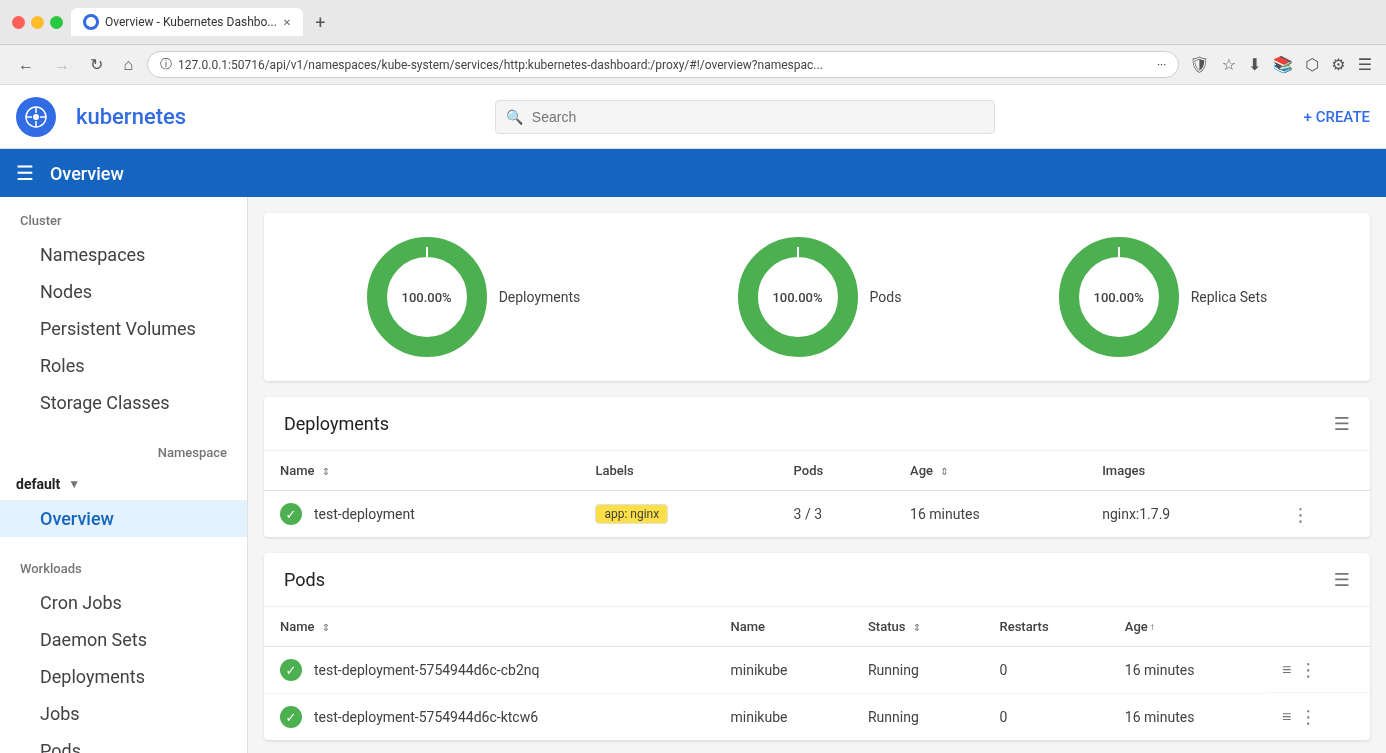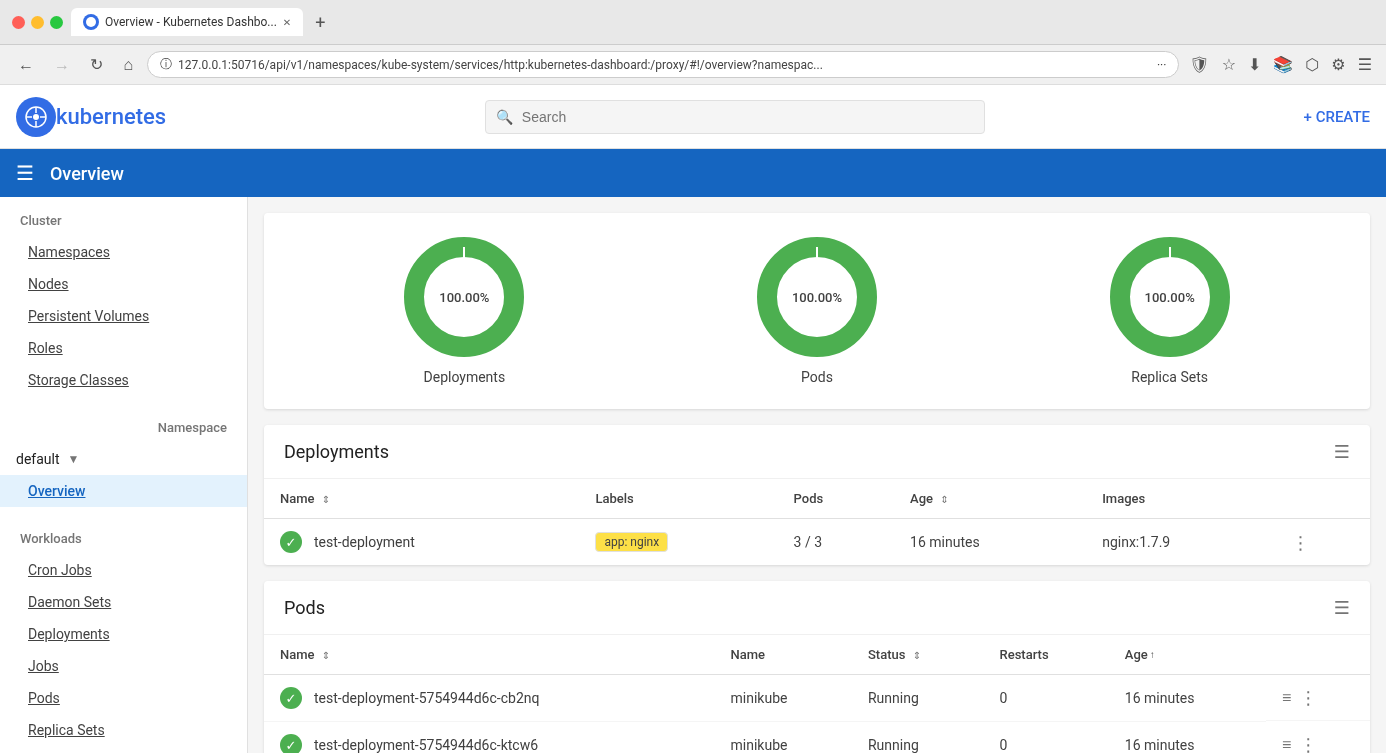--- a/index.html
+++ b/index.html
@@ -21,50 +21,50 @@
     .address-bar-row { background: #f0f0f0; padding: 6px 12px; display: flex; align-items: center; gap: 8px; border-bottom: 1px solid #ddd; }
     .nav-btn { background: none; border: none; color: #555; font-size: 16px; cursor: pointer; padding: 2px 6px; border-radius: 4px; }
     .nav-btn.disabled { color: #bbb; cursor: default; }
     .address-bar { flex: 1; background: white; border: 1px solid #ccc; border-radius: 20px; padding: 4px 12px; display: flex; align-items: center; gap: 6px; font-size: 12px; color: #444; }
     .address-bar-url { flex: 1; overflow: hidden; text-overflow: ellipsis; white-space: nowrap; }
     .browser-actions { display: flex; gap: 8px; align-items: center; color: #555; }
     .browser-action-icon { font-size: 16px; cursor: pointer; padding: 2px; }
 
     
     .app-header { background: white; height: 64px; display: flex; align-items: center; padding: 0 16px; border-bottom: 1px solid #e0e0e0; gap: 16px; }
-    .k8s-logo { display: flex; align-items: center; gap: 0; }
+    .k8s-logo { display: flex; align-items: center; gap: 20px; }
     .k8s-logo-icon { width: 40px; height: 40px; background: #326ce5; border-radius: 50%; display: flex; align-items: center; justify-content: center; color: white; font-size: 20px; }
     .k8s-logo-text { color: #326ce5; font-size: 22px; font-weight: 500; }
     .header-search { flex: 1; }
     .header-search input { width: 100%; padding: 8px 16px 8px 40px; border: 1px solid #e0e0e0; border-radius: 4px; font-size: 14px; background: #f5f5f5; }
     .search-wrap { position: relative; max-width: 500px; margin: 0 auto; }
     .search-wrap .search-icon-abs { position: absolute; left: 12px; top: 50%; transform: translateY(-50%); color: #757575; }
     .create-btn { color: #326ce5; font-weight: 500; font-size: 15px; display: flex; align-items: center; gap: 4px; cursor: pointer; white-space: nowrap; }
 
     
     .nav-bar { background: #1565c0; color: white; height: 48px; display: flex; align-items: center; padding: 0 16px; gap: 16px; }
     .hamburger { font-size: 20px; cursor: pointer; }
     .nav-title { font-size: 18px; font-weight: 500; }
 
     
     .main-layout { display: flex; height: calc(753px - 64px - 48px - 58px); overflow: hidden; }
 
     
     .sidebar { width: 248px; background: white; border-right: 1px solid #e0e0e0; overflow-y: auto; flex-shrink: 0; padding-bottom: 16px; }
     .sidebar-section-title { font-size: 13px; font-weight: 500; color: #757575; padding: 16px 20px 8px; text-transform: none; }
-    .sidebar-item { padding: 8px 16px 8px 28px; cursor: pointer; color: #424242; font-size: 14px; text-decoration: underline; }
+    .sidebar-item { padding: 8px 16px 8px 40px; cursor: pointer; color: #424242; font-size: 18px; }
     .sidebar-item.active { background: #e3f2fd; color: #1565c0; font-weight: 500; }
     .namespace-select { padding: 8px 16px; display: flex; align-items: center; gap: 8px; }
 
     
     .content { flex: 1; overflow-y: auto; padding: 16px; }
 
     
     .charts-row { background: white; border-radius: 4px; padding: 24px; display: flex; justify-content: space-around; margin-bottom: 16px; box-shadow: 0 1px 3px rgba(0,0,0,0.12); }
-    .chart-item { display: flex; flex-direction: column; align-items: center; gap: 12px; }
+    .chart-item { display: flex; flex-direction: row; align-items: center; gap: 12px; }
     .chart-label { font-size: 14px; color: #424242; }
     .donut-chart { position: relative; width: 120px; height: 120px; }
     .donut-chart svg { width: 120px; height: 120px; }
     .donut-center { position: absolute; top: 50%; left: 50%; transform: translate(-50%, -50%); font-size: 13px; font-weight: 500; color: #424242; }
 
     
     .section { background: white; border-radius: 4px; margin-bottom: 16px; box-shadow: 0 1px 3px rgba(0,0,0,0.12); }
     .section-header { padding: 16px 20px; display: flex; align-items: center; justify-content: space-between; border-bottom: 1px solid #f0f0f0; }
     .section-title { font-size: 18px; font-weight: 400; color: #212121; }
     .filter-icon { color: #757575; cursor: pointer; font-size: 18px; }
@@ -78,21 +78,21 @@
     .link-text { color: #404040; text-decoration: none; cursor: pointer; }
     .label-chip { background: #fde047; border: 1px solid #e0e0e0; border-radius: 4px; padding: 2px 8px; font-size: 12px; display: inline-block; }
     .status-icon { width: 22px; height: 22px; border-radius: 50%; background: #4caf50; display: inline-flex; align-items: center; justify-content: center; color: white; font-size: 13px; flex-shrink: 0; }
     .row-with-icon { display: flex; align-items: center; gap: 12px; }
     .more-icon { color: #757575; cursor: pointer; font-size: 18px; }
     .age-sort { display: flex; align-items: center; gap: 2px; }
     .age-up { color: #424242; font-size: 10px; }
     .log-icon { color: #757575; cursor: pointer; font-size: 16px; }
 
     
-    .ns-label { font-size: 14px; font-weight: 400; text-align: center; }
+    .ns-label { font-size: 14px; font-weight: 700; text-align: center; }
     .ns-arrow { font-size: 12px; color: #757575; }
   </style>
 </head>
 <body>
 
 <div class="browser-chrome">
   <div class="traffic-lights">
     <div class="traffic-light tl-red"></div>
     <div class="traffic-light tl-yellow"></div>
     <div class="traffic-light tl-green"></div>

